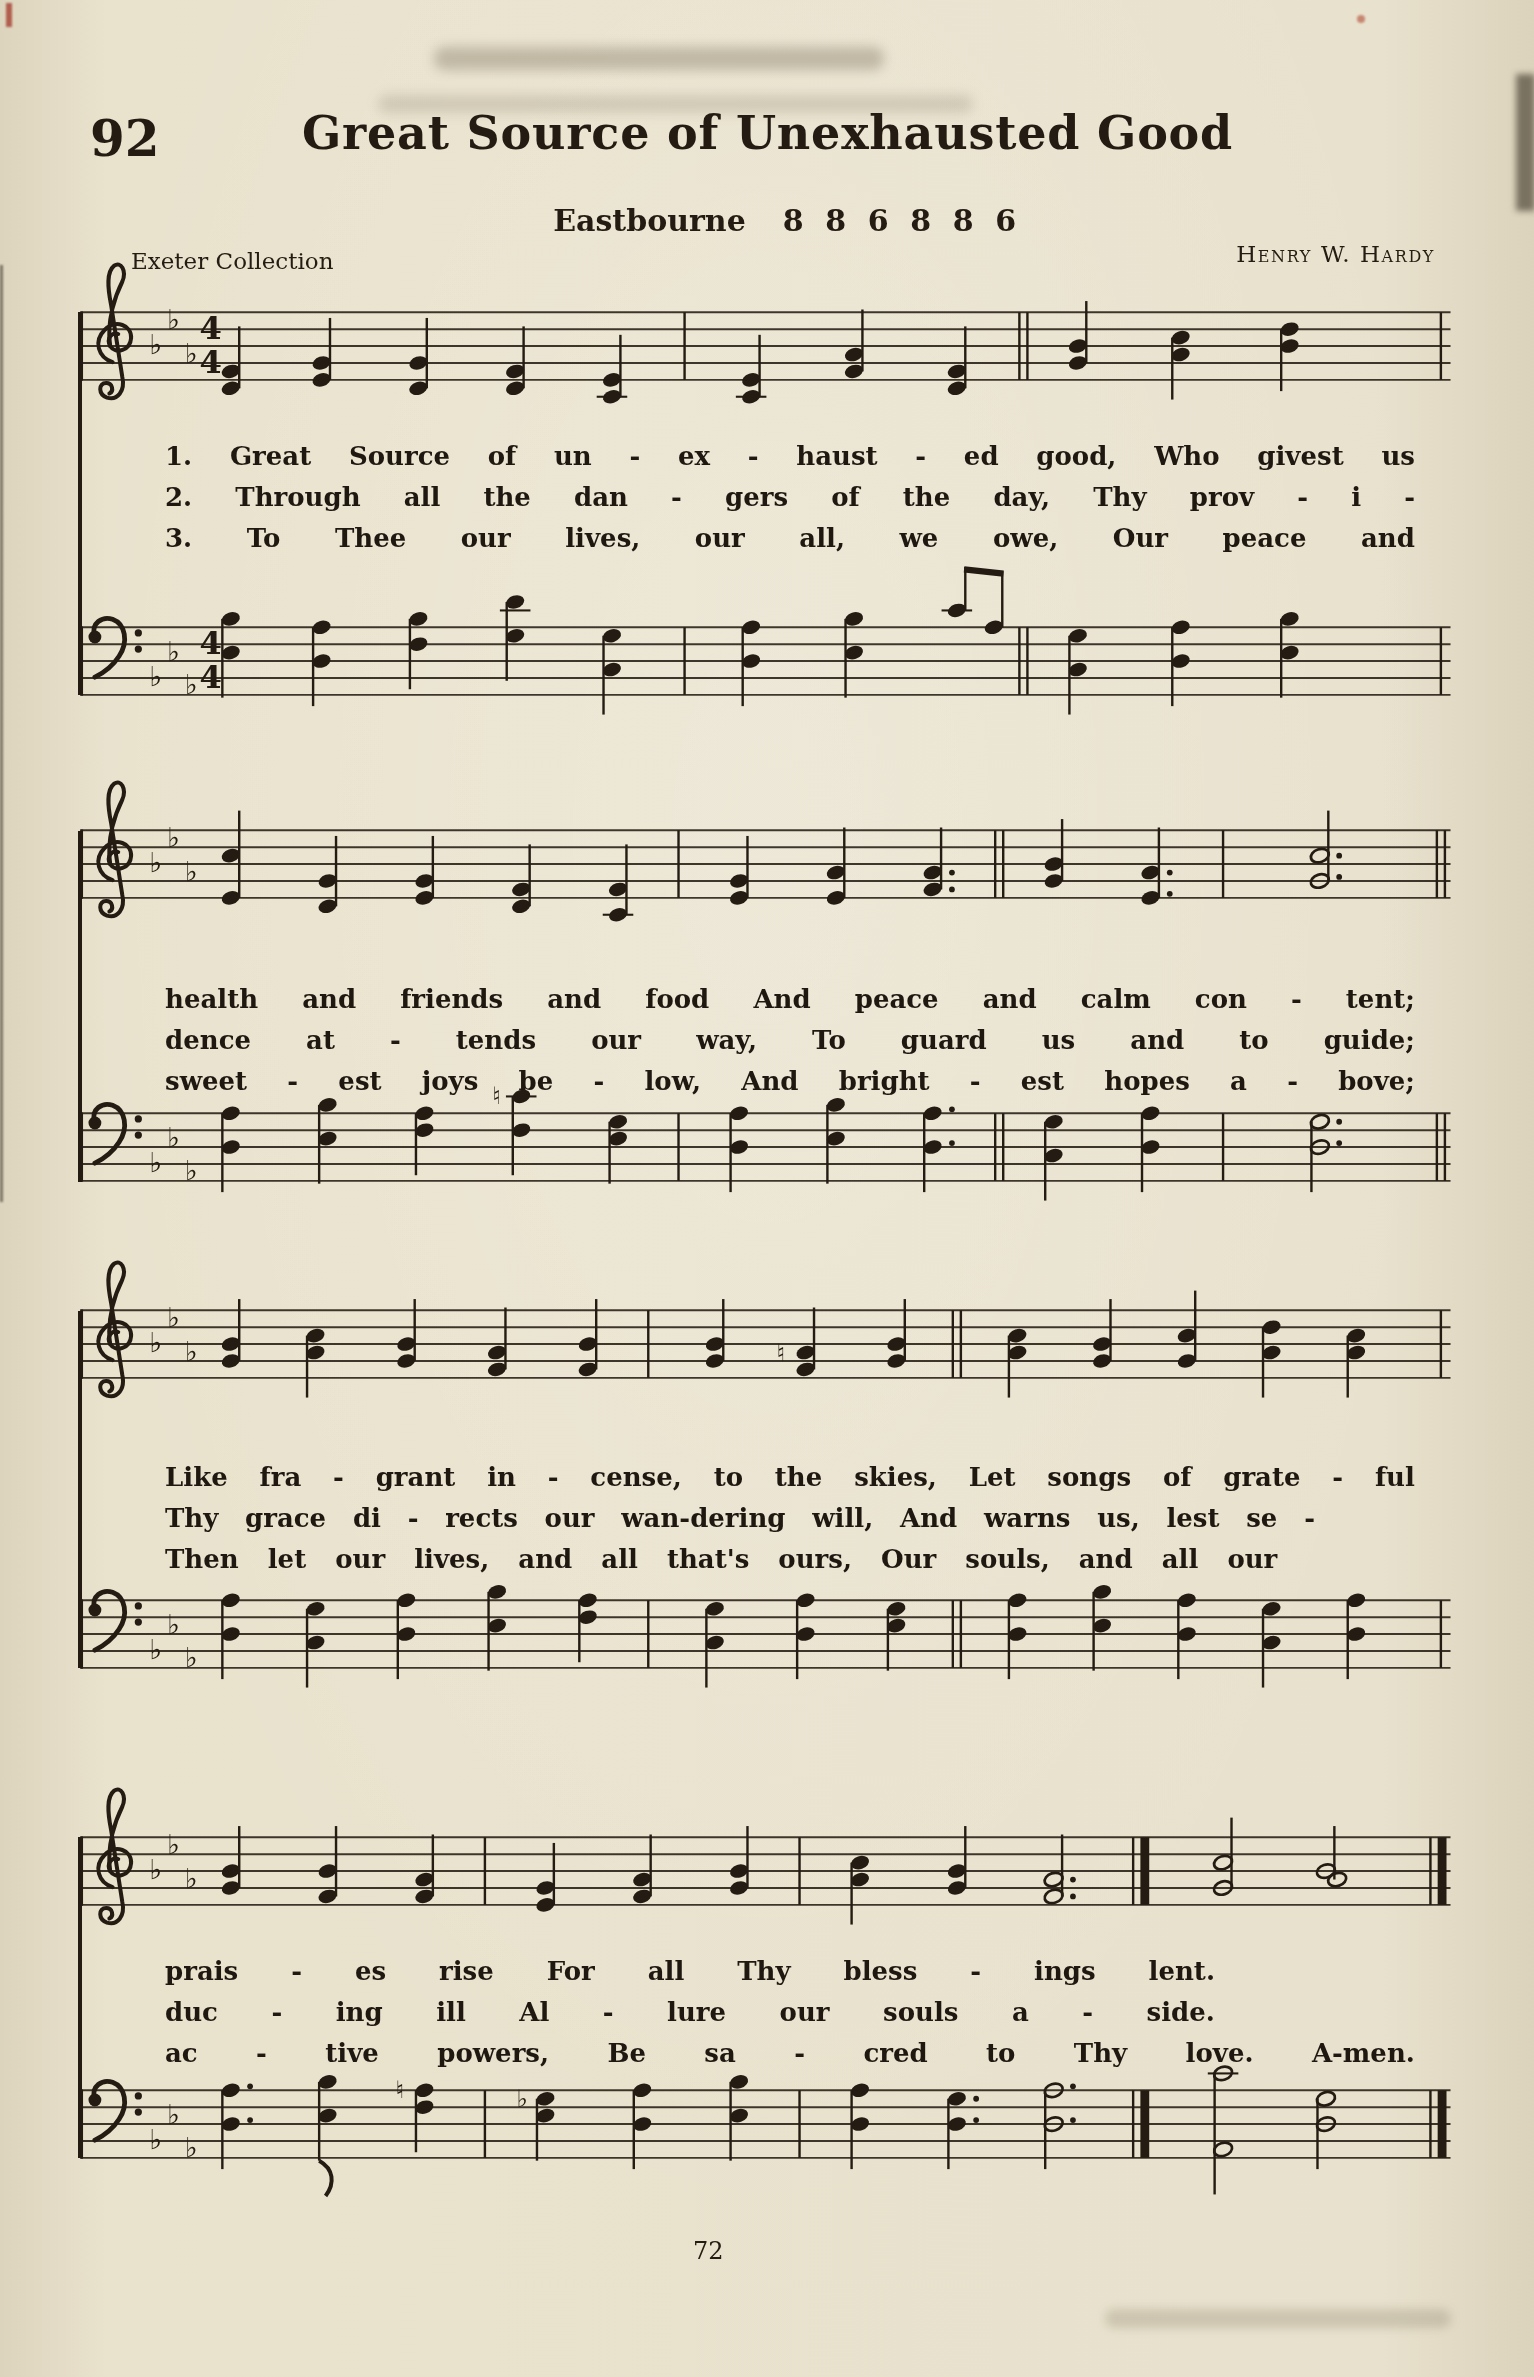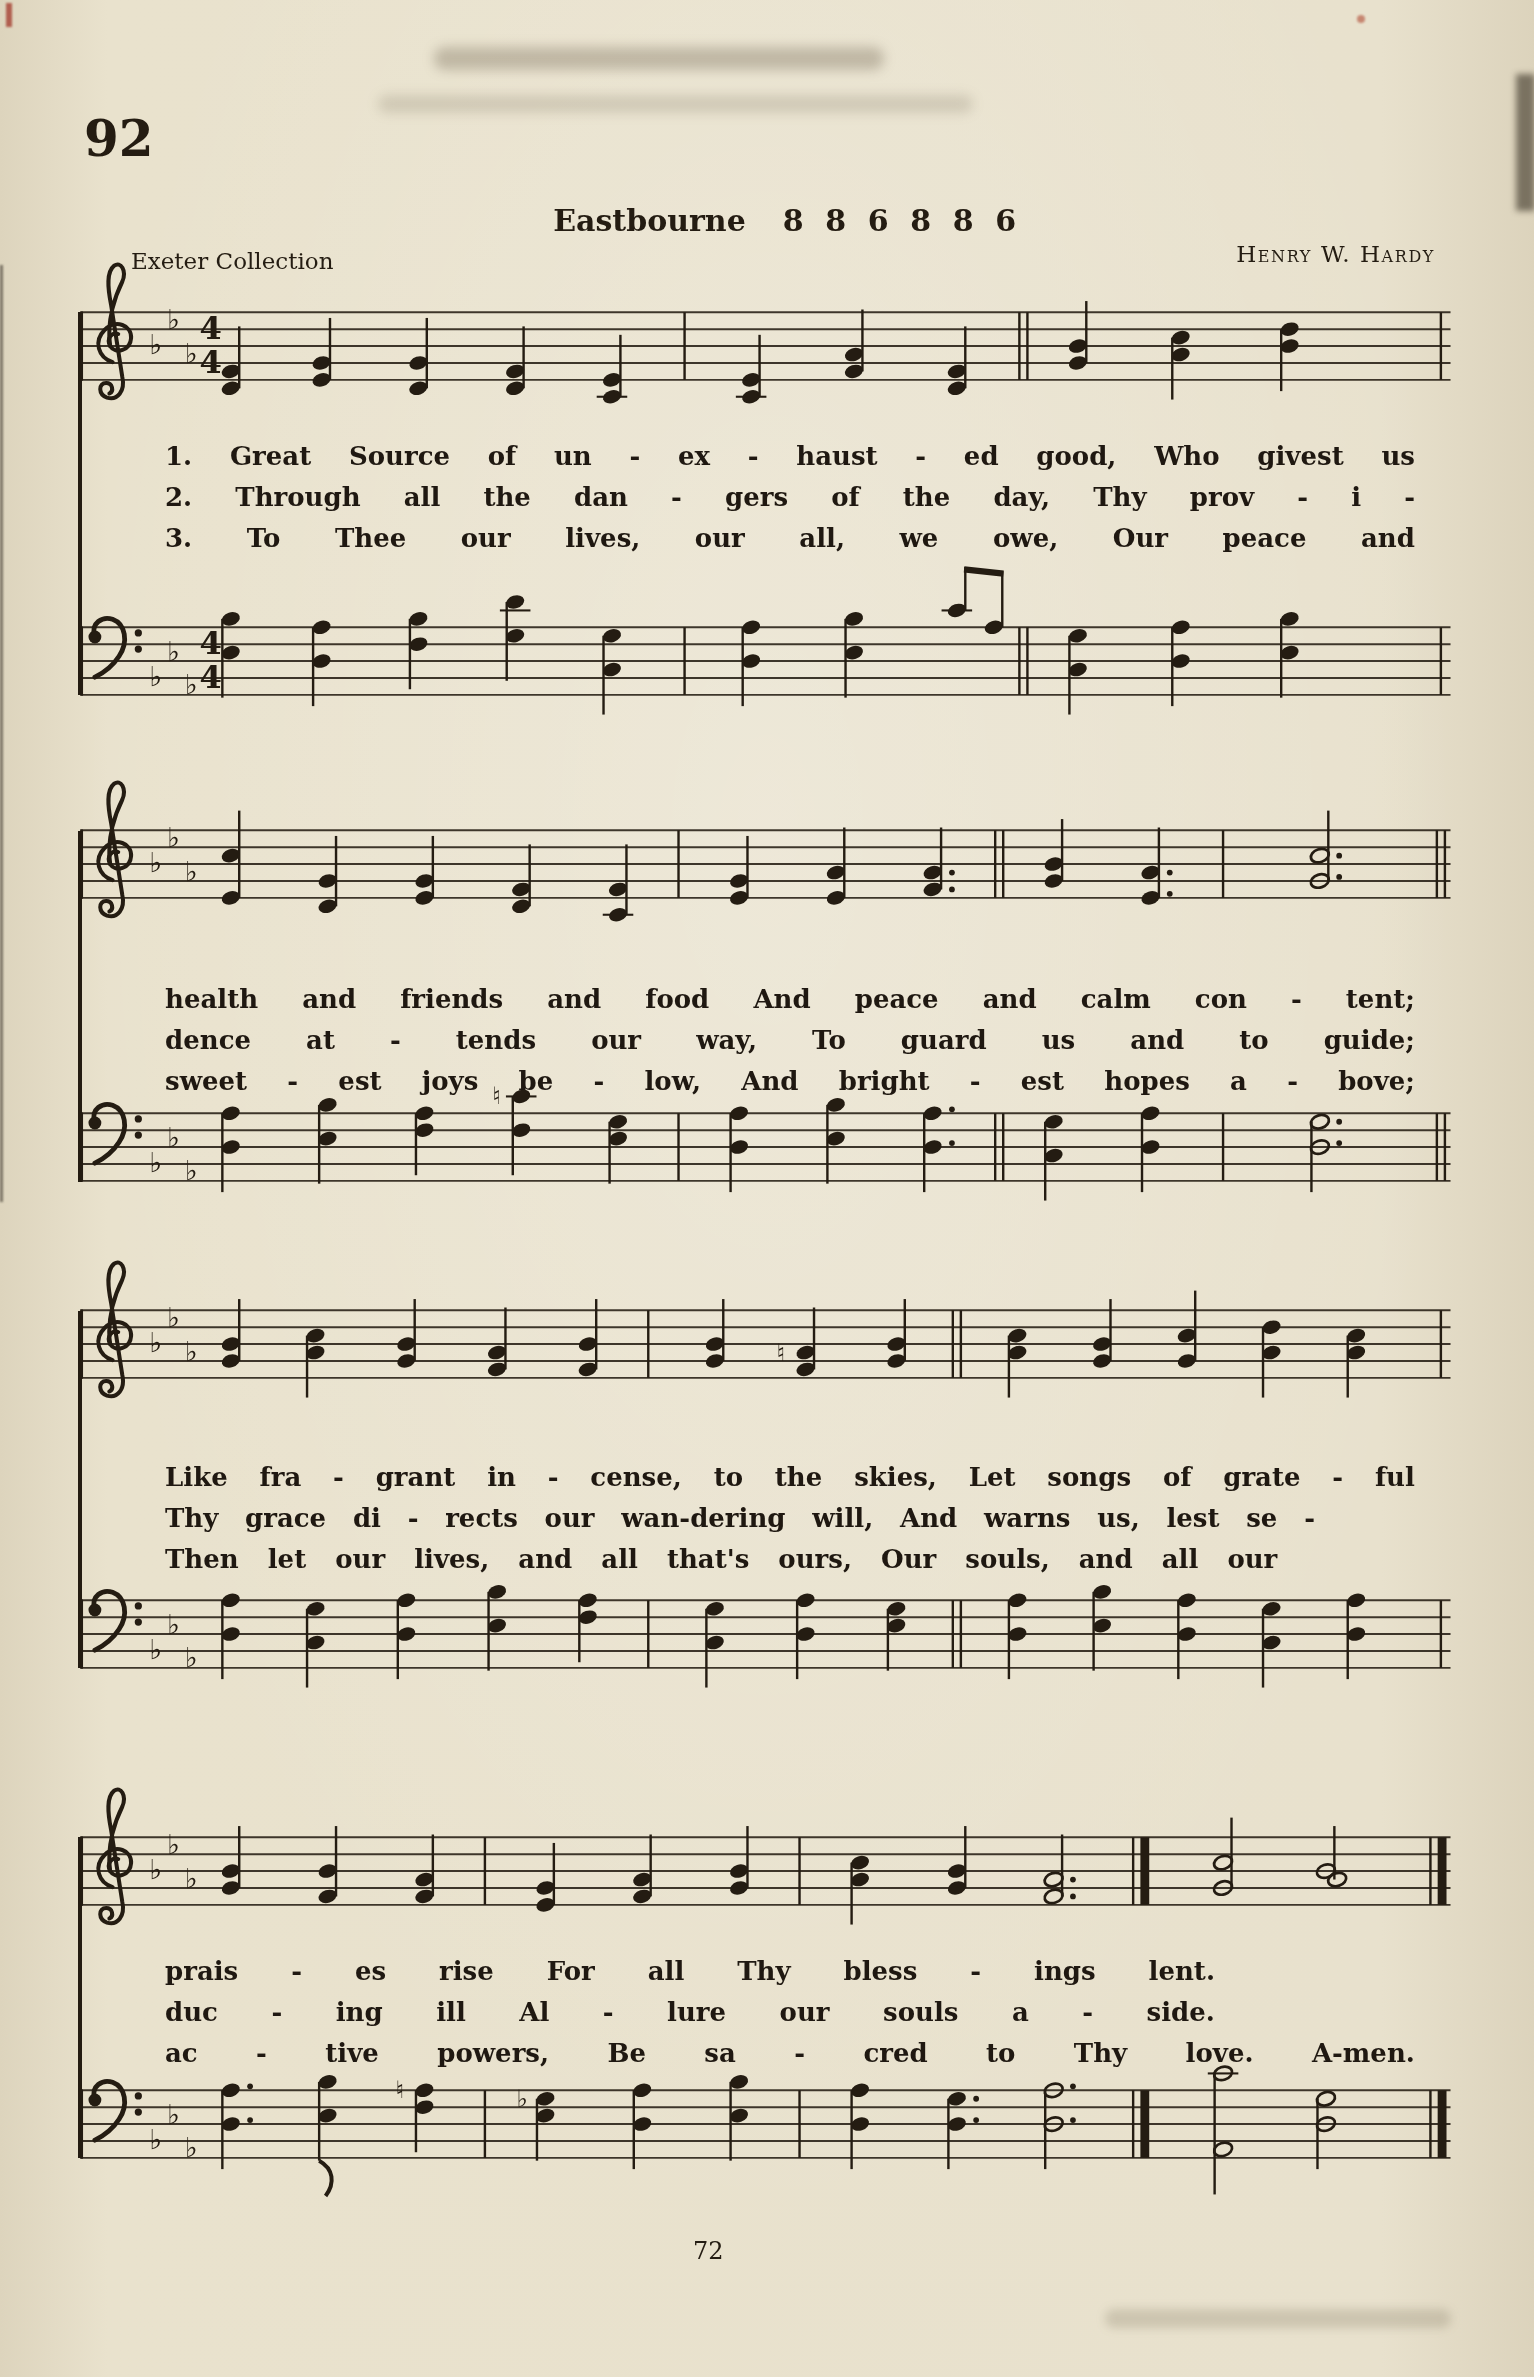--- a/index.html
+++ b/index.html
@@ -2,21 +2,21 @@
 <html style="font-size:13px"><head>
 <meta charset="utf-8">
 <style>
   html,body{margin:0;padding:0;background:#6b6558;}
   .page{position:relative;width:1535px;height:2377px;overflow:hidden;
     background:
       radial-gradient(ellipse at 50% 35%, rgba(255,255,255,.22), rgba(0,0,0,0) 65%),
       linear-gradient(90deg,#ddd4bd,#e9e2cd 7%,#e8e1cd 90%,#dcd3bc),
       #e7e0cc;
     font-family:"DejaVu Serif", serif; color:#241c12;}
-  .hymn-number{position:absolute;left:84px;top:109px;font-size:50px;font-weight:bold;}
+  .hymn-number{position:absolute;left:90px;top:109px;font-size:50px;font-weight:bold;}
   .title{position:absolute;left:0;right:0;top:106px;margin:0;text-align:center;
     font-size:46px;font-weight:bold;letter-spacing:0.8px;}
   .tune-line{position:absolute;left:0;right:0;top:203px;text-align:center;
     font-size:30px;font-weight:bold;padding-left:40px;}
   .tune-line .meter{margin-left:37px;letter-spacing:5.6px;}
   .source{position:absolute;left:131px;top:248px;font-size:23px;}
   .composer{position:absolute;right:100px;top:241px;font-size:23px;
     font-variant:small-caps;letter-spacing:1.6px;}
   .staff{position:absolute;left:74px;width:1391px;height:185px;overflow:visible;}
   #t1{top:256px}#b1{top:571px}
@@ -54,20 +54,21 @@
 <div class="page">
   <div class="artifact ghost1"></div>
   <div class="artifact ghost2"></div>
   <div class="artifact ghost3"></div>
   <div class="artifact smudge-right"></div>
   <div class="artifact red-tick"></div>
   <div class="artifact red-dot"></div>
   <div class="artifact edge-line"></div>
 
   <div class="hymn-number">92</div>
+  <h1 class="title">Great Source of Unexhausted Good</h1>
   <div class="tune-line"><span>Eastbourne</span><span class="meter">8 8 6 8 8 6</span></div>
   <div class="source">Exeter Collection</div>
   <div class="composer">Henry W. Hardy</div>
 
   <div class="bracket" id="br1"></div>
   <div class="bracket" id="br2"></div>
   <div class="bracket" id="br3"></div>
   <div class="bracket" id="br4"></div>
 
   <svg class="staff" id="t1" viewBox="0 0 1730 230" width="1391" height="185">

